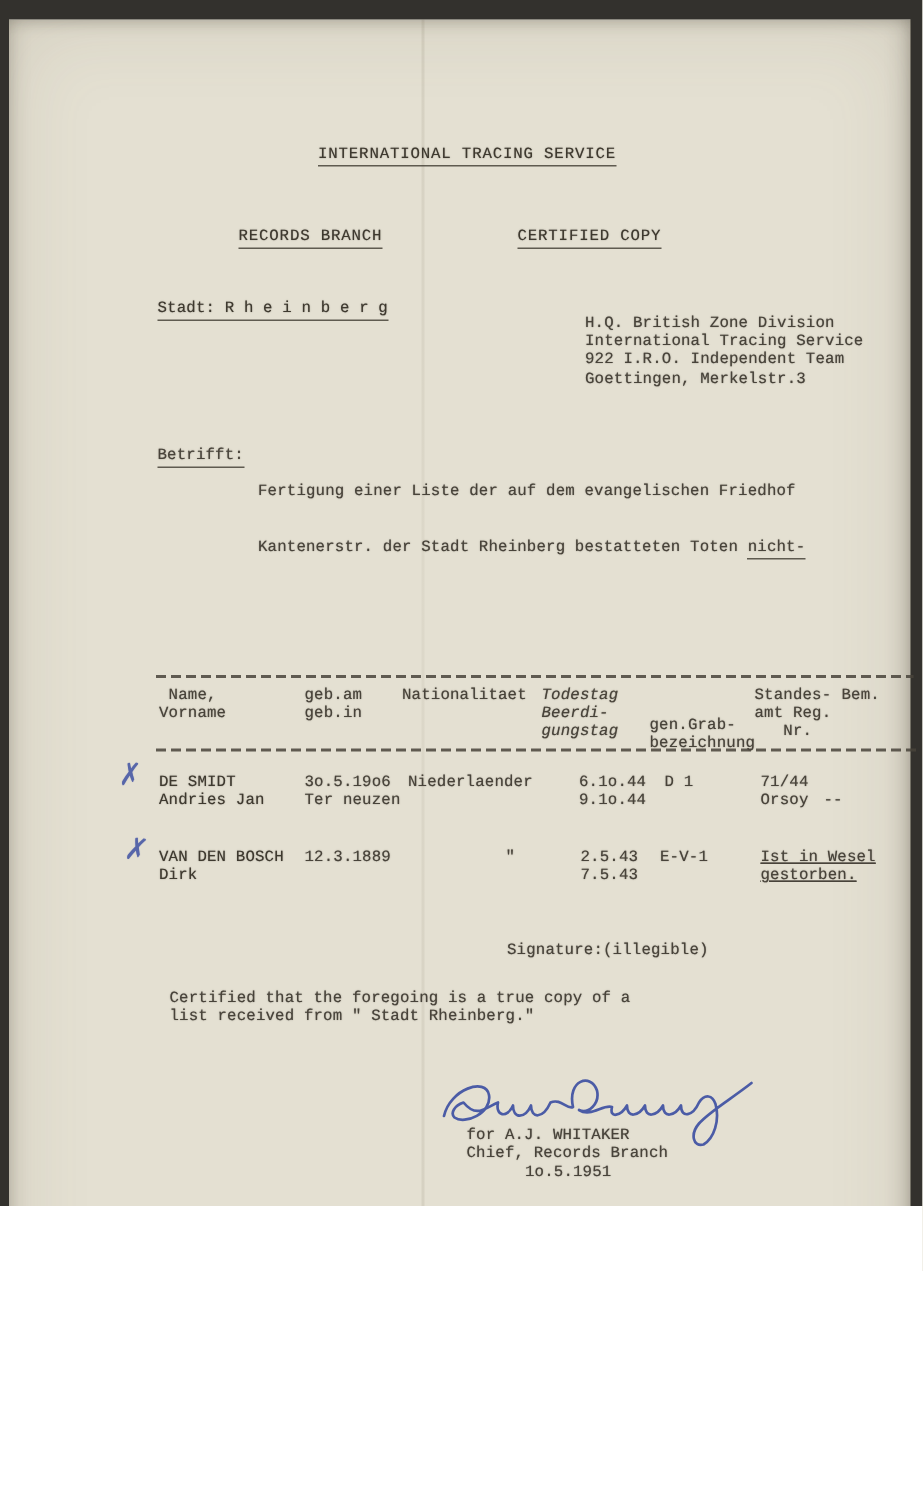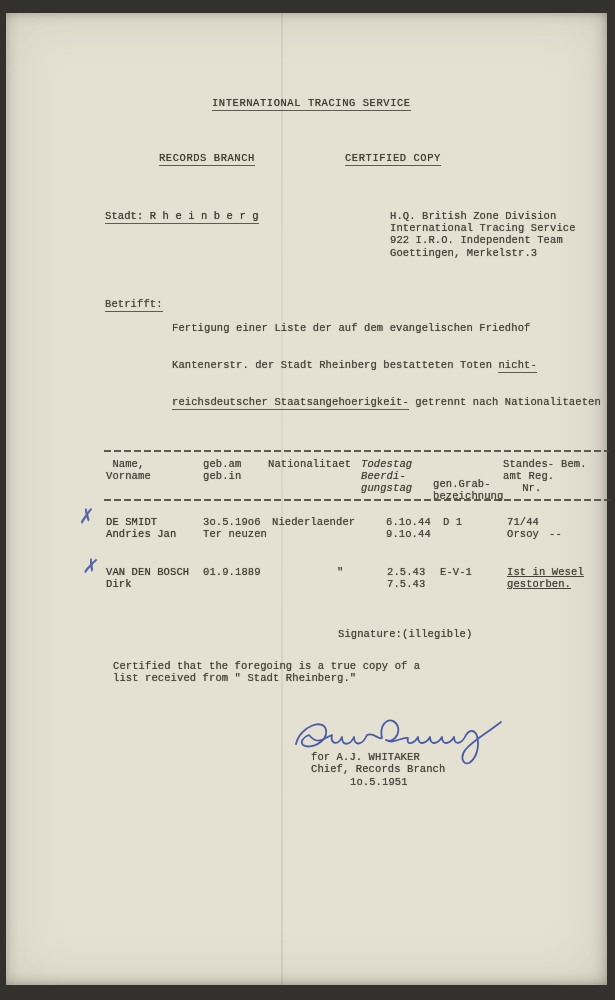--- a/index.html
+++ b/index.html
@@ -1,18 +1,18 @@
 <!DOCTYPE html>
 <html><head>
 <meta charset="utf-8">
 <style>
   html,body{margin:0;padding:0;}
   .page{
     position:relative;
-    width:615px;height:1000px;
+    width:615px;height:804px;
     background:#33312d;
     overflow:hidden;
     font-family:"Liberation Mono","DejaVu Sans Mono",monospace;
   }
   .paper{
     position:absolute;
     left:6px;top:13px;width:601px;height:972px;
     background:#e4e0d2;
     box-shadow:
       inset 0 0 55px rgba(112,102,80,.16),
@@ -62,31 +62,30 @@
 <div class="page">
   <div class="paper"></div>
   <div class="fold"></div>
 
   <div class="content">
 
     <div class="t dark ls" style="left:212px;top:97px;"><span class="u">INTERNATIONAL TRACING SERVICE</span></div>
     <div class="t dark ls" style="left:159px;top:152px;"><span class="u">RECORDS BRANCH</span></div>
     <div class="t dark ls" style="left:345px;top:152px;"><span class="u">CERTIFIED COPY</span></div>
 
-    <div class="t dark" style="left:105px;top:210px;"><span class="u">Stadt: R h e i n b e r g</span></div>
+    <div class="t dark" style="left:105px;top:200px;"><span class="u">Stadt: R h e i n b e r g</span></div>
     <div class="t" style="left:390px;top:210px;">H.Q. British Zone Division
 International Tracing Service
 922 I.R.O. Independent Team
 Goettingen, Merkelstr.3</div>
 
     <div class="t" style="left:105px;top:298px;"><span class="u">Betrifft:</span></div>
     <div class="t" style="left:172px;top:298px;">
       <div>Fertigung einer Liste der auf dem evangelischen Friedhof</div>
       <div><span>Kantenerstr. der Stadt Rheinberg bestatteten Toten </span><span class="u">nicht-</span></div>
-      <div><span class="u">reichsdeutscher Staatsangehoerigkeit-</span><span> getrennt nach Nationalitaeten</span></div>
     </div>
 
 
     <div class="rule" style="left:104px;top:450px;width:505px;"></div>
 
     <div class="t" style="left:106px;top:458px;text-align:center;">Name,
 Vorname</div>
     <div class="t" style="left:203px;top:458px;">geb.am
 geb.in</div>
     <div class="t" style="left:268px;top:458px;">Nationalitaet</div>
@@ -114,21 +113,21 @@
       <div class="t" style="left:443px;top:516px;">D 1</div>
       <div class="t" style="left:507px;top:516px;">71/44
 Orsoy</div>
       <div class="t" style="left:549px;top:528px;">--</div>
     </div>
 
     <div>
       <span class="t blue check" style="left:84px;top:561px;transform:rotate(14deg) scaleY(1.35);">✗</span>
       <div class="t dark" style="left:106px;top:566px;">VAN DEN BOSCH
 Dirk</div>
-      <div class="t" style="left:203px;top:566px;">01.9.1889</div>
+      <div class="t" style="left:203px;top:566px;">12.3.1889</div>
       <div class="t" style="left:337px;top:566px;">"</div>
       <div class="t" style="left:387px;top:566px;">2.5.43
 7.5.43</div>
       <div class="t" style="left:440px;top:566px;">E-V-1</div>
       <div class="t" style="left:507px;top:566px;text-decoration:underline;">Ist in Wesel
 gestorben.</div>
     </div>
 
     <div class="t" style="left:338px;top:628px;">Signature:(illegible)</div>
     <div class="t" style="left:113px;top:660px;">Certified that the foregoing is a true copy of a

